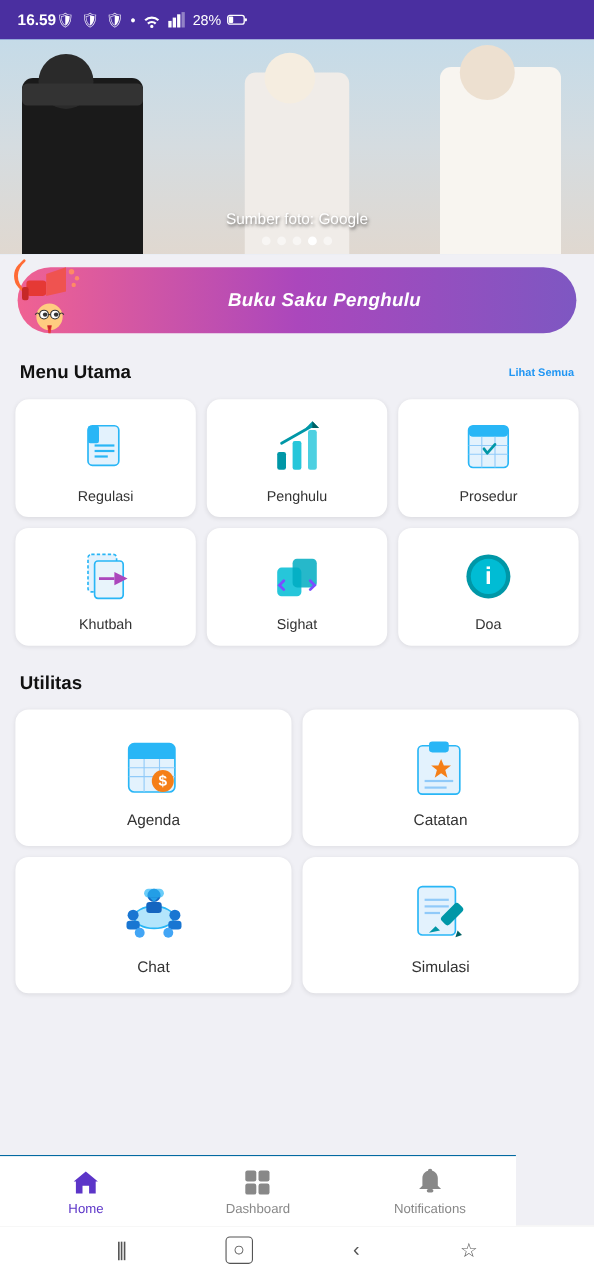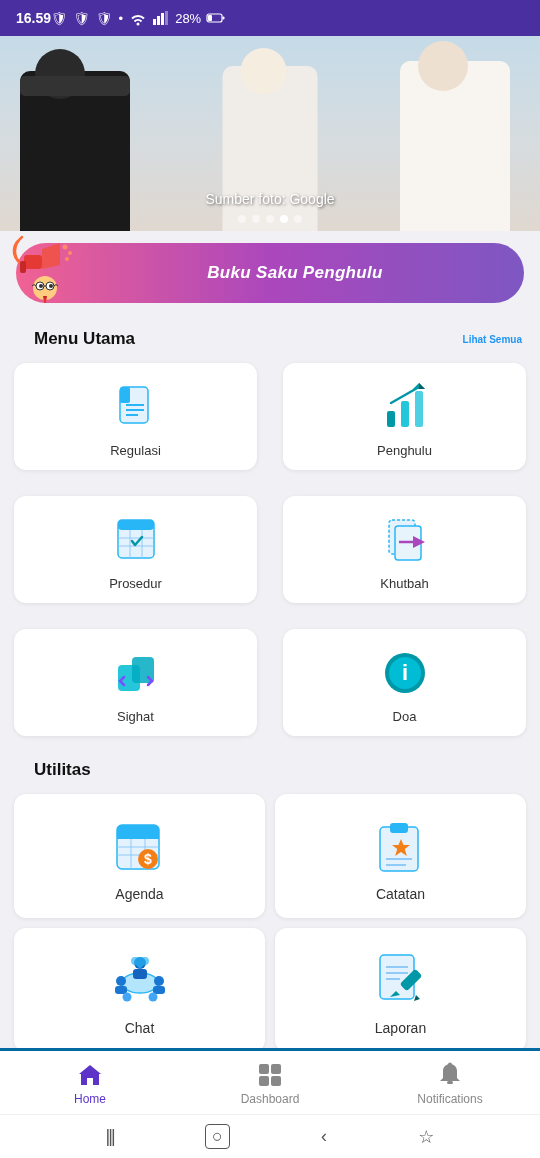--- a/index.html
+++ b/index.html
@@ -91,33 +91,32 @@
     .section-header {
       display: flex;
       justify-content: space-between;
       align-items: center;
       padding: 14px 18px 8px;
     }
     .section-title {
       font-size: 17px;
       font-weight: 700;
       color: #111;
-      margin-left: 16px;
     }
     .section-link {
       font-size: 10px;
       font-weight: 600;
       color: #2196f3;
     }
 
     
     .menu-grid {
       display: grid;
-      grid-template-columns: 1fr 1fr;
-      gap: 26px;
+      grid-template-columns: 1fr 1fr 1fr;
+      gap: 10px;
       padding: 6px 14px 10px;
     }
     .menu-item {
       background: white;
       border-radius: 12px;
       display: flex;
       flex-direction: column;
       align-items: center;
       justify-content: center;
       padding: 18px 8px 12px;
@@ -200,23 +199,23 @@
       bottom: 0;
       left: 0;
       width: 540px;
       z-index: 99;
     }
 
     .bottom-nav-wrapper {
       position: fixed;
       bottom: 44px;
       left: 0;
-      width: 540px;
+      width: 469px;
       background: white;
-      border-top: 3px solid #0369a1;
+      border-top: 1px solid #0369a1;
       display: flex;
       align-items: center;
       justify-content: space-around;
       padding: 10px 0 8px;
       z-index: 100;
     }
 
     .main-content {
       padding-bottom: 120px;
     }
@@ -547,21 +546,21 @@
           <rect x="28" y="24" width="22" height="10" rx="3" fill="#0097a7" transform="rotate(-45 39 29)"></rect>
           <polygon points="18,46 24,40 28,44" fill="#0097a7"></polygon>
 
           <line x1="14" y1="16" x2="36" y2="16" stroke="#90caf9" stroke-width="2"></line>
           <line x1="14" y1="22" x2="36" y2="22" stroke="#90caf9" stroke-width="2"></line>
           <line x1="14" y1="28" x2="28" y2="28" stroke="#90caf9" stroke-width="2"></line>
 
           <polygon points="44,44 48,48 42,50" fill="#006064"></polygon>
         </svg>
       </div>
-      <span class="util-label">Laporan</span>
+      <span class="util-label">Simulasi</span>
     </div>
 
   </div>
 
 </div>
 
 <div class="bottom-nav-wrapper">
 
   <div class="nav-item">
     <div class="nav-icon-wrap">

